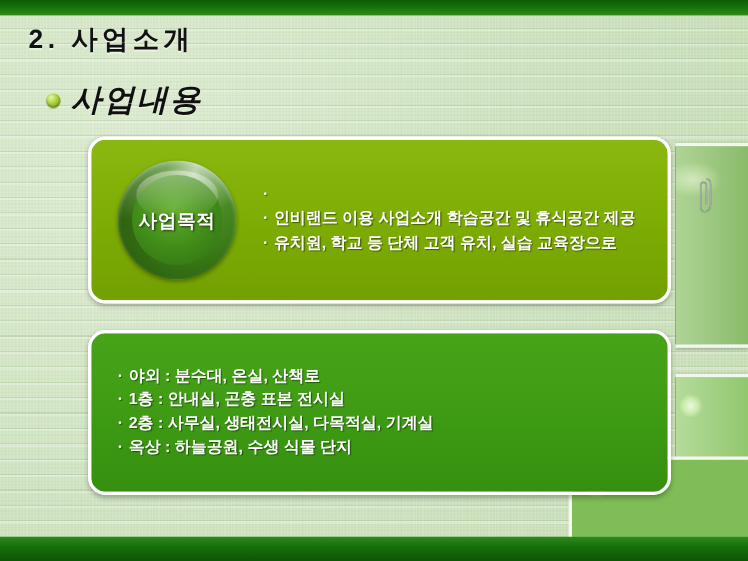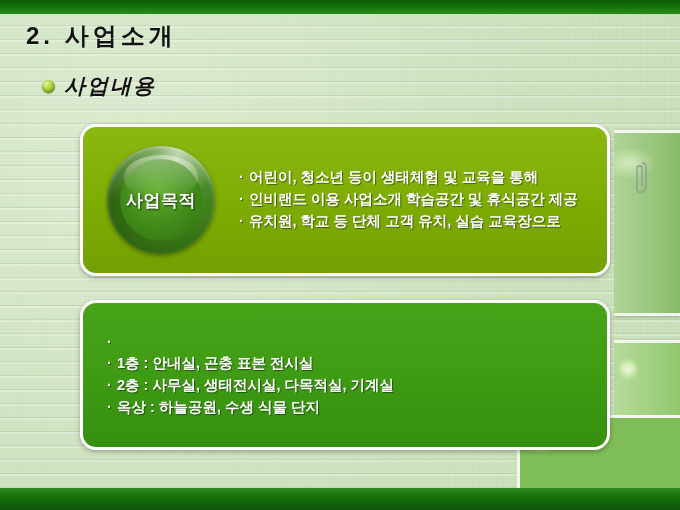--- a/index.html
+++ b/index.html
@@ -127,21 +127,21 @@
     display: flex; align-items: center; gap: 9px;
     z-index: 5;
   }
   .sub-bullet {
     width: 13px; height: 13px; border-radius: 50%;
     background: radial-gradient(circle at 34% 28%, #e4f5a8 0%, #b9d94a 35%, #7fae1a 75%, #5b8b10 100%);
     box-shadow: inset 0 -1px 2px rgba(0,0,0,.3), 0 1px 1px rgba(0,0,0,.25);
     flex: none;
   }
   .subtitle-text {
-    font-size: 21px; font-weight: bold; font-style: italic;
+    font-size: 28px; font-weight: bold; font-style: italic;
     color: #101010; letter-spacing: 2px;
     text-shadow: 0 1px 0 rgba(255,255,255,.4);
   }
 
   
   .box {
     position: absolute;
     border: 3px solid #ffffff;
     border-radius: 16px;
     box-shadow: 0 2px 5px rgba(0,0,0,.28);
@@ -265,37 +265,37 @@
   <div class="box" id="box-purpose">
     <div class="circle-badge" id="badge-purpose">
       <div class="ring"></div>
       <div class="inner"></div>
       <div class="gloss"></div>
       <span class="badge-label">사업목적</span>
     </div>
     <div class="bullets">
       <div class="bullet-line">
         <span class="dot">·</span>
-        <span class="txt">어린이, 청소년 등이 생태체험 및 교육을 통해</span>
       </div>
       <div class="bullet-line">
         <span class="dot">·</span>
         <span class="txt">인비랜드 이용 사업소개 학습공간 및 휴식공간 제공</span>
       </div>
       <div class="bullet-line">
         <span class="dot">·</span>
         <span class="txt">유치원, 학교 등 단체 고객 유치, 실습 교육장으로</span>
       </div>
     </div>
   </div>
 
   <div class="box" id="box-facility">
     <div class="bullets">
       <div class="bullet-line">
         <span class="dot">·</span>
+        <span class="txt">야외 : 분수대, 온실, 산책로</span>
       </div>
       <div class="bullet-line">
         <span class="dot">·</span>
         <span class="txt">1층 : 안내실, 곤충 표본 전시실</span>
       </div>
       <div class="bullet-line">
         <span class="dot">·</span>
         <span class="txt">2층 : 사무실, 생태전시실, 다목적실, 기계실</span>
       </div>
       <div class="bullet-line">

